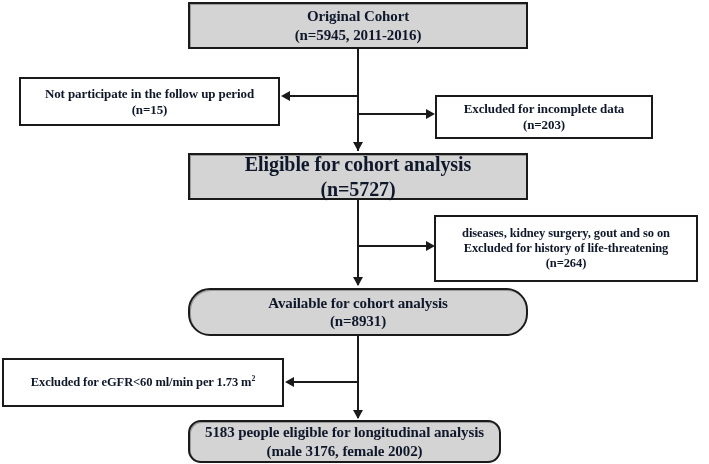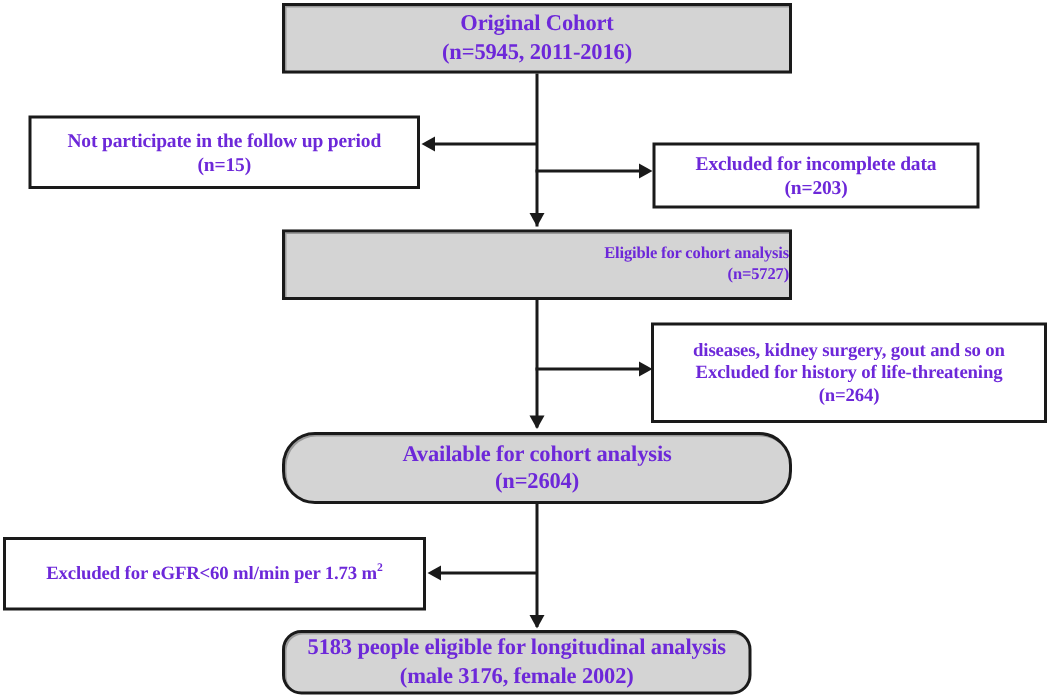--- a/index.html
+++ b/index.html
@@ -18,21 +18,21 @@
   .node {
     position: absolute;
     box-sizing: border-box;
     border: 2px solid #1a1a1a;
     display: flex;
     flex-direction: column;
     align-items: center;
     justify-content: center;
     text-align: center;
     font-weight: bold;
-    color: #6d28d9;
+    color: #0f172a;
     line-height: 1.22;
     letter-spacing: -0.1px;
   }
   .node.filled {
     background: #d4d4d4;
     box-shadow: 1px 1px 0 #9a9a9a inset;
   }
   .node.plain {
     background: #ffffff;
   }
@@ -104,40 +104,40 @@
   <div class="node plain" style="left:19px; top:77px; width:261px; height:49px; font-size:13px;">
     <span class="line">Not participate in the follow up period</span>
     <span class="line">(n=15)</span>
   </div>
 
   <div class="node plain" style="left:435px; top:95px; width:218px; height:44px; font-size:13px;">
     <span class="line">Excluded for incomplete data</span>
     <span class="line">(n=203)</span>
   </div>
 
-  <div class="node filled" style="left:188px; top:153px; width:340px; height:47px; font-size:11px;align-items:flex-end;">
+  <div class="node filled" style="left:188px; top:153px; width:340px; height:47px; font-size:20px;">
     <span class="line">Eligible for cohort analysis</span>
     <span class="line">(n=5727)</span>
   </div>
 
   <div class="vline" style="left:357px; top:200px; height:85px;"></div>
   <div class="arrow-down" style="left:353px; top:277px;"></div>
 
   <div class="hline" style="left:357px; top:245px; width:70px;"></div>
   <div class="arrow-right" style="left:426px; top:241px;"></div>
 
   <div class="node plain" style="left:434px; top:215px; width:264px; height:67px; font-size:12.5px;">
     <span class="line">diseases, kidney surgery, gout and so on</span>
     <span class="line">Excluded for history of life-threatening</span>
     <span class="line">(n=264)</span>
   </div>
 
   <div class="node filled" style="left:188px; top:288px; width:340px; height:48px; font-size:15px;border-radius:22px;">
     <span class="line">Available for cohort analysis</span>
-    <span class="line">(n=2604)</span>
+    <span class="line">(n=8931)</span>
   </div>
 
   <div class="vline" style="left:357px; top:336px; height:82px;"></div>
   <div class="arrow-down" style="left:353px; top:410px;"></div>
 
   <div class="hline" style="left:292px; top:381px; width:66px;"></div>
   <div class="arrow-left" style="left:285px; top:377px;"></div>
 
   <div class="node plain" style="left:2px; top:358px; width:282px; height:49px; font-size:12.5px;text-align:center;">
     <span class="line">

